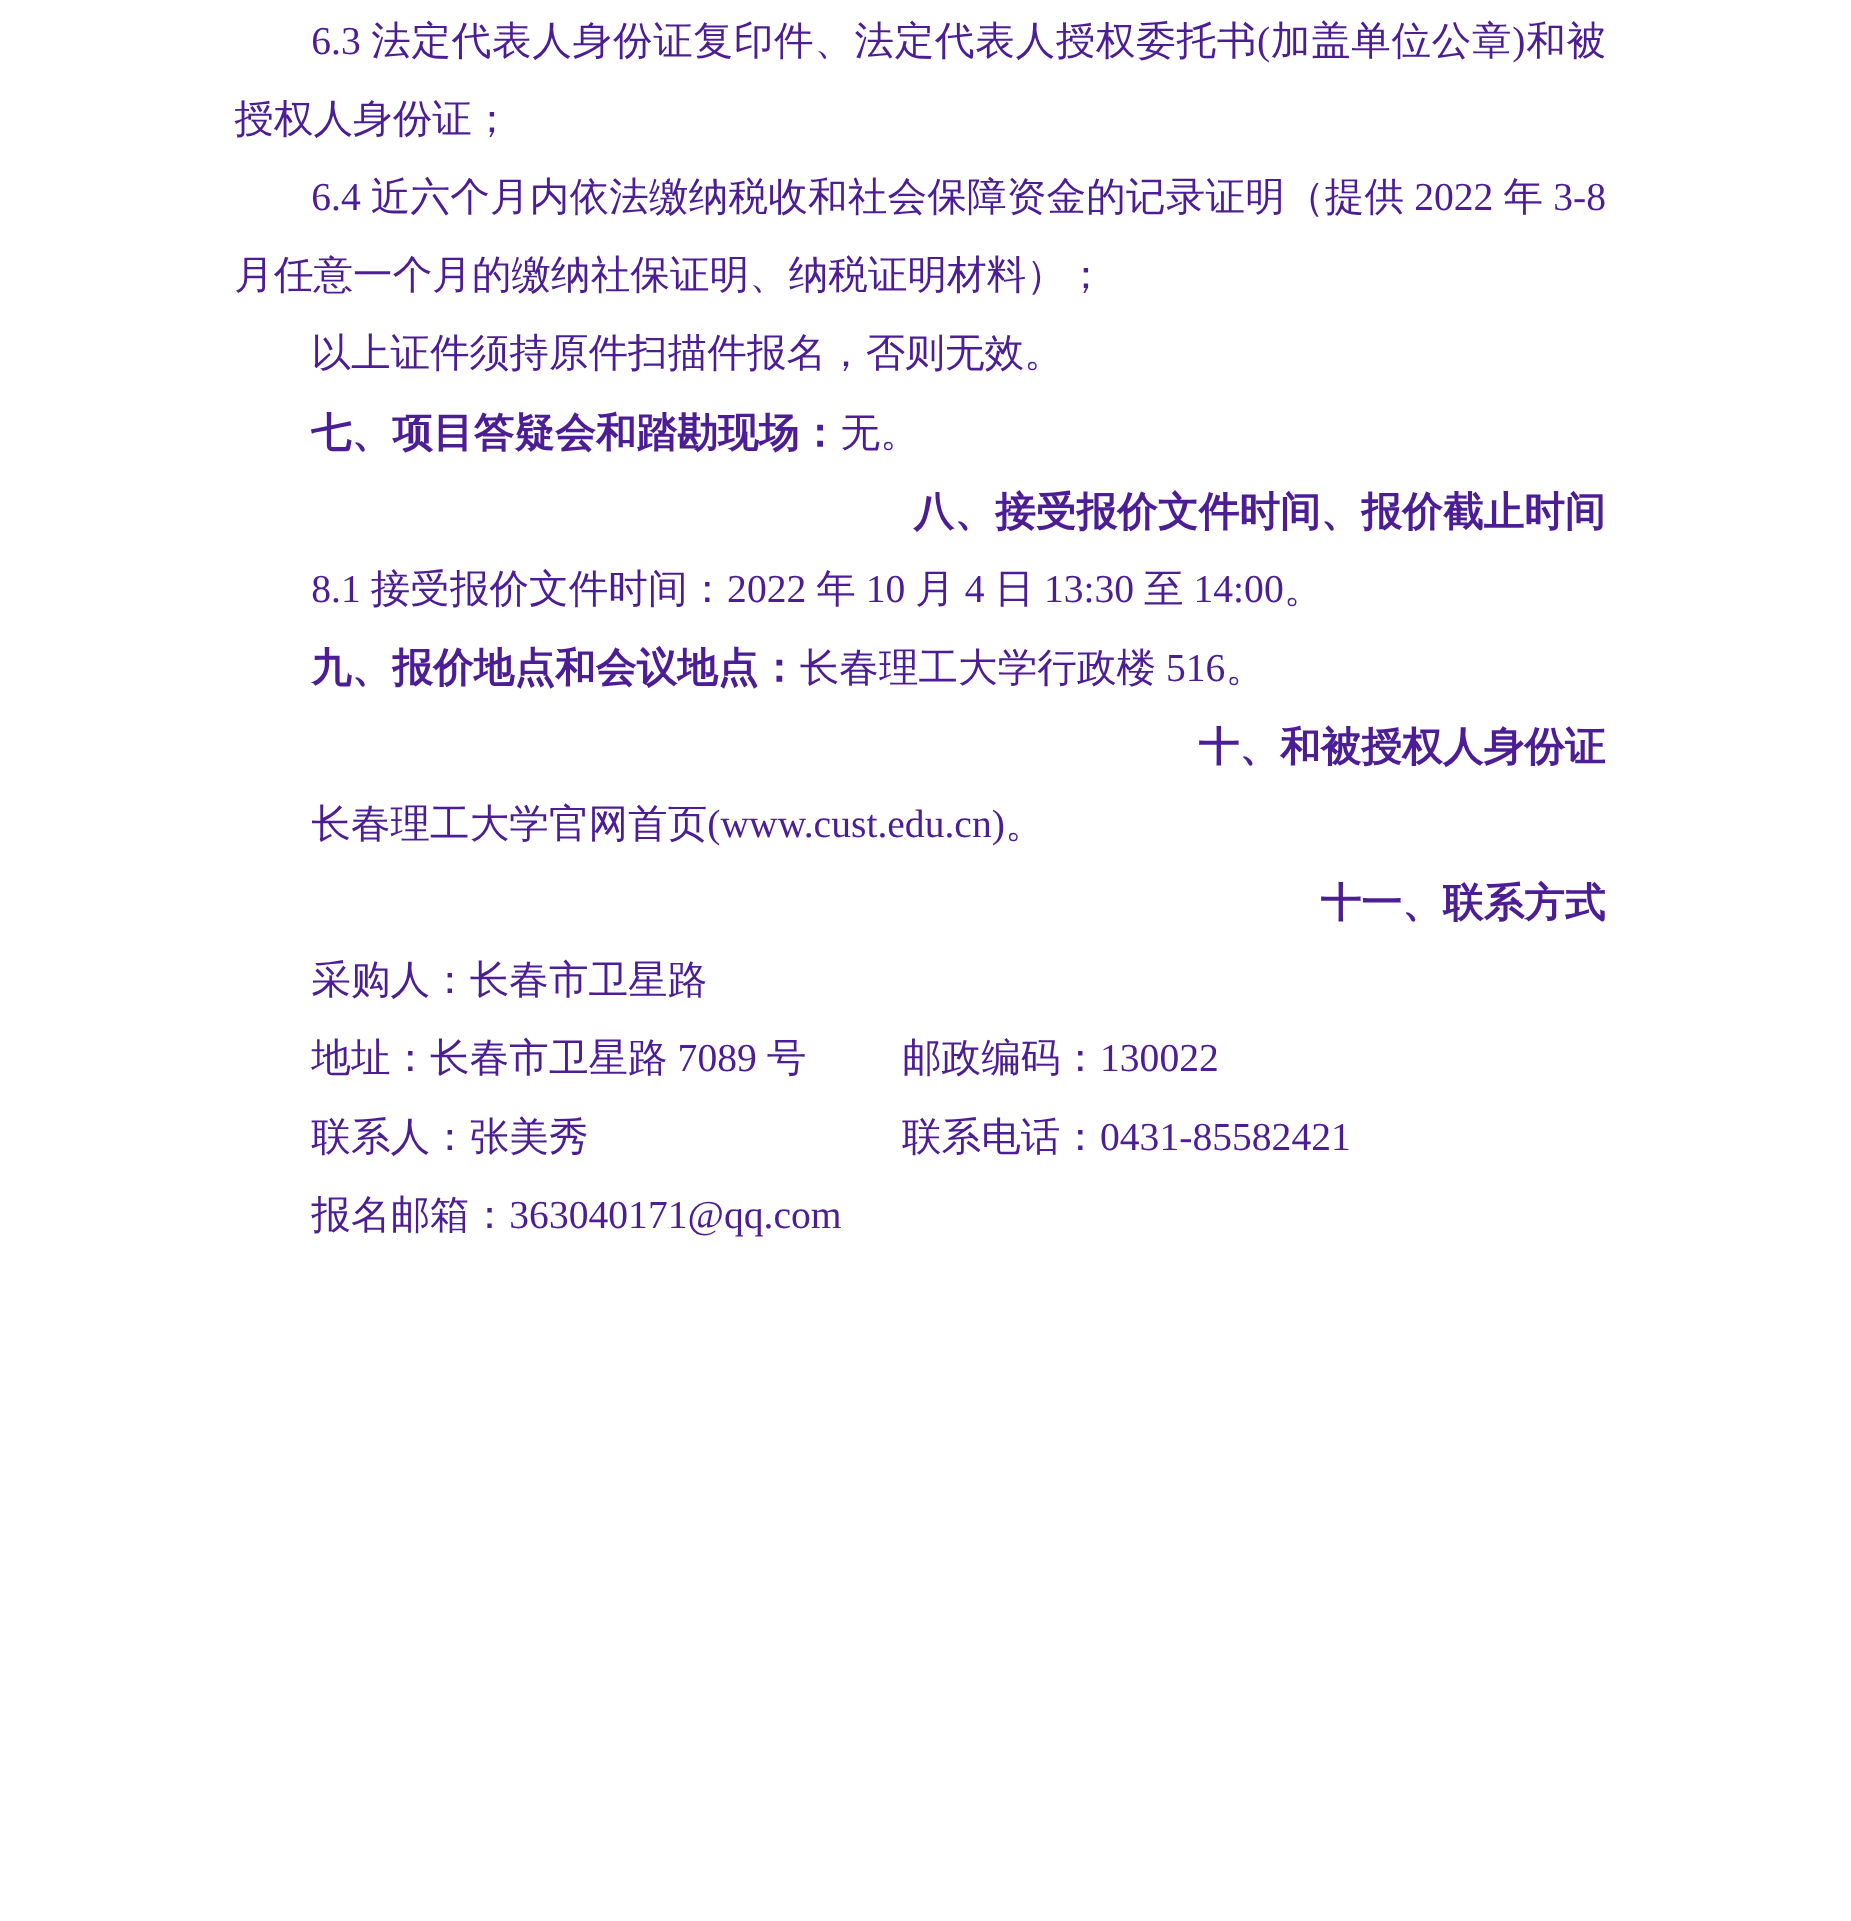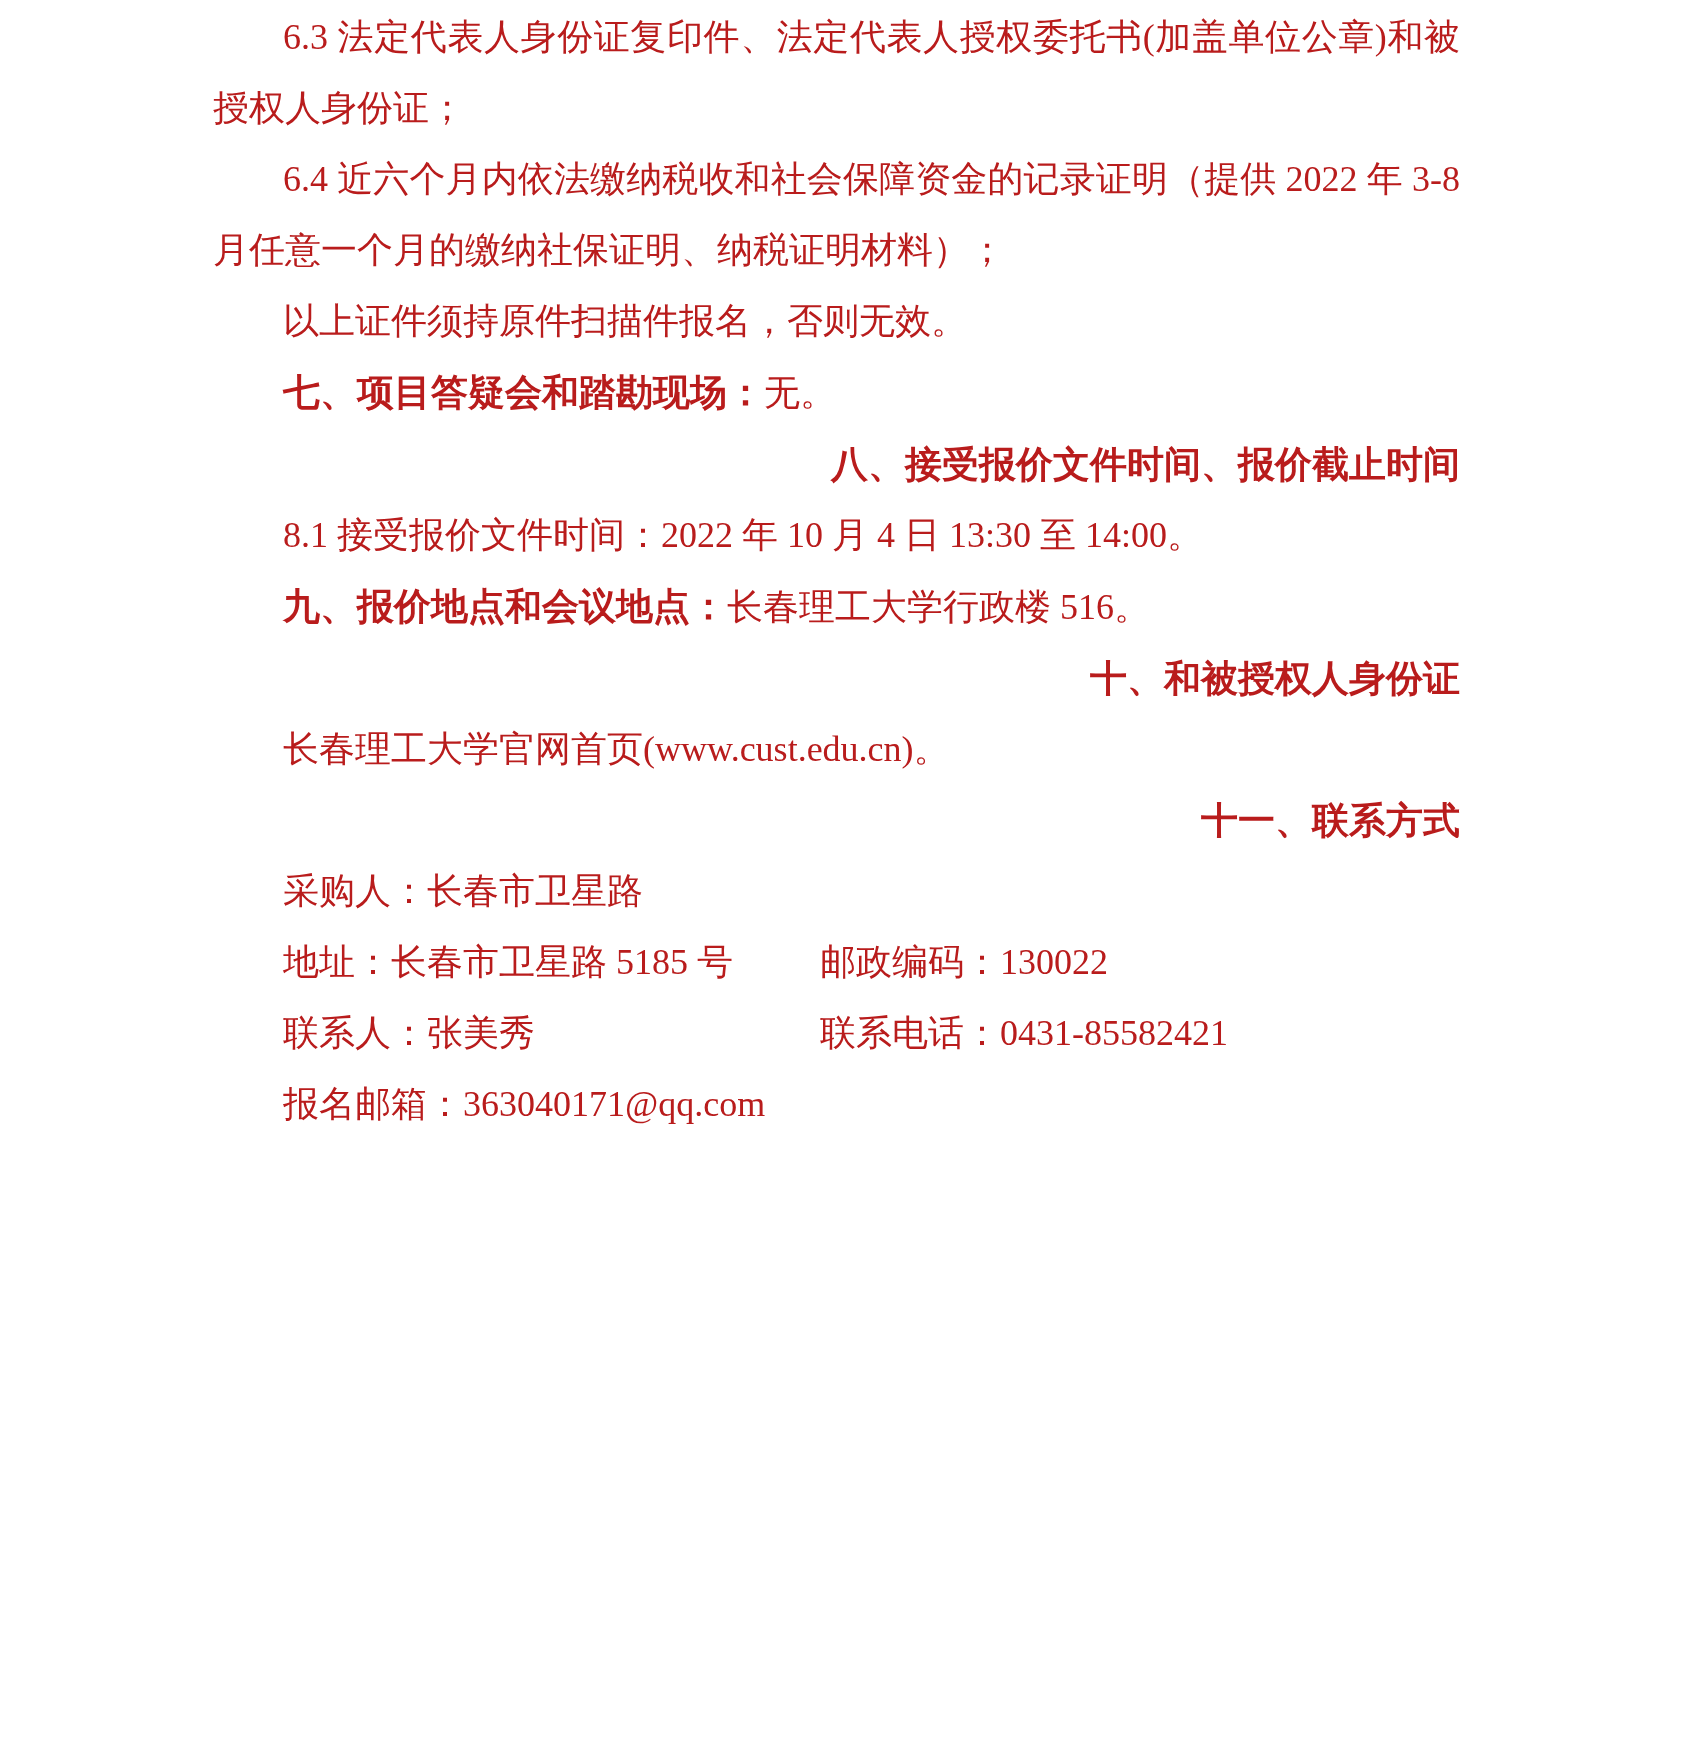--- a/index.html
+++ b/index.html
@@ -11,21 +11,21 @@
     background: #ffffff;
     color: #000000;
     padding: 2px 223px 0 213px;
     overflow: hidden;
   }
   .para {
     margin: 0;
     font-family: "Liberation Serif", "DejaVu Serif", serif;
     font-size: 36px;
     line-height: 71px;
-    color: #b91c1c;
+    color: #4c1d95;
   }
   .indent { text-indent: 70px; }
   .justify { text-align: justify; }
   .heading-font {
     font-family: "Liberation Sans", "DejaVu Sans", sans-serif;
     font-weight: 700;
     font-size: 37px;
     text-align: right;
   }
   .body-inline {
@@ -62,19 +62,19 @@
   <p class="para indent"><span class="heading-font">九、报价地点和会议地点：</span><span class="body-inline">长春理工大学行政楼 516。</span></p>
 
   <p class="para indent heading-font">十、和被授权人身份证</p>
 
   <p class="para indent">长春理工大学官网首页(www.cust.edu.cn)。</p>
 
   <p class="para indent heading-font">十一、联系方式</p>
 
   <p class="para indent">采购人：长春市卫星路</p>
 
-  <p class="para indent"><span class="col1">地址：长春市卫星路 5185 号</span><span class="col2">邮政编码：130022</span></p>
+  <p class="para indent"><span class="col1">地址：长春市卫星路 7089 号</span><span class="col2">邮政编码：130022</span></p>
 
   <p class="para indent"><span class="col1">联系人：张美秀</span><span class="col2">联系电话：0431-85582421</span></p>
 
   <p class="para indent">报名邮箱：363040171@qq.com</p>
 
 </div>
 
 </body></html>

